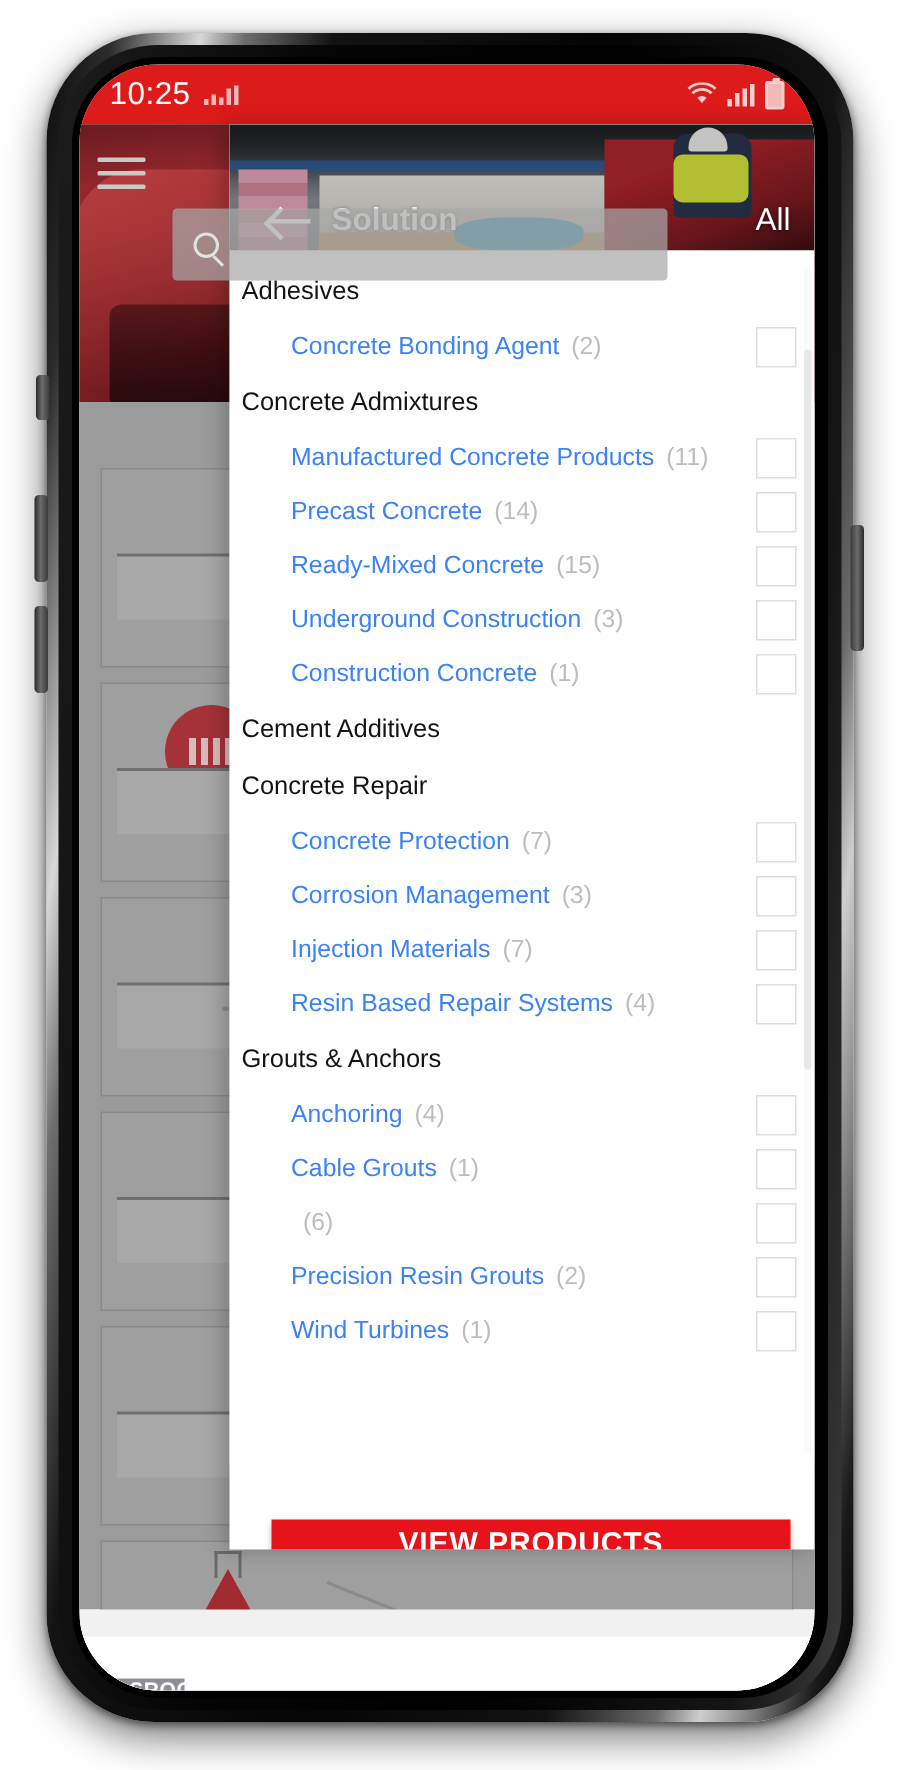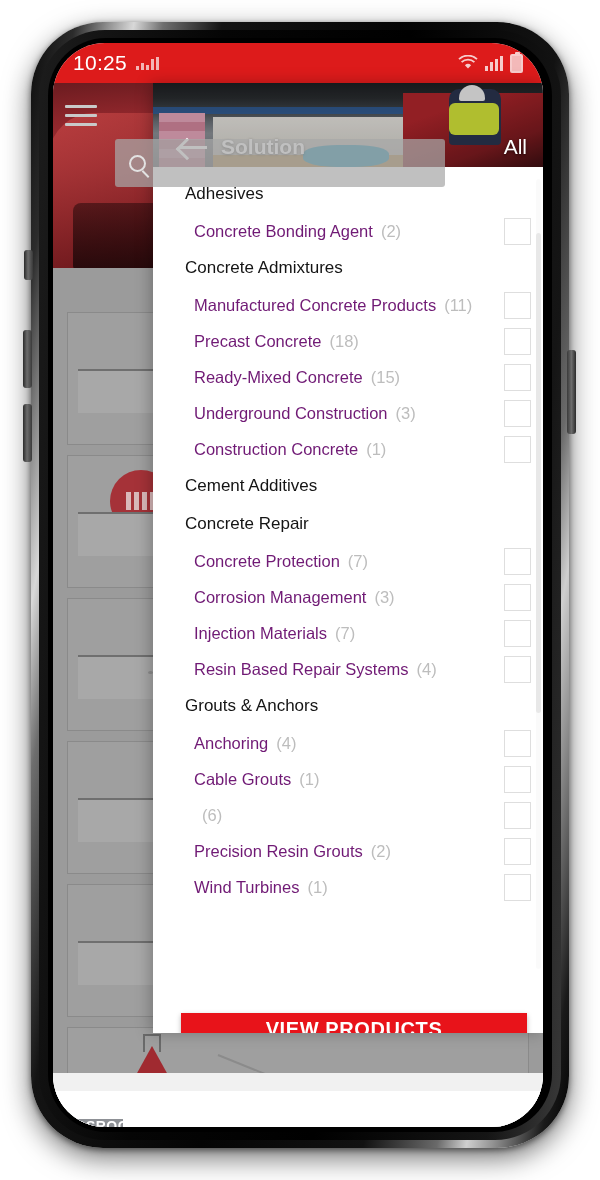--- a/index.html
+++ b/index.html
@@ -159,23 +159,23 @@
     display:flex; align-items:center; padding: 44px 16px 0 26px; gap:14px;
   }
   .back-arrow { width:28px; height:20px; position:relative; flex:none; }
   .back-arrow:before { content:''; position:absolute; left:0; top:9px; width:28px; height:3px; background:#fff; }
   .back-arrow:after { content:''; position:absolute; left:0; top:4px; width:13px; height:13px;
     border-left:3px solid #fff; border-bottom:3px solid #fff; transform:rotate(45deg); }
   .dtitle { font-size:21px; font-weight:bold; color:#fff; text-shadow:0 1px 3px rgba(0,0,0,.6); }
   .dall { margin-left:auto; font-size:21px; color:#fff; text-shadow:0 1px 3px rgba(0,0,0,.6); }
 
   .drawer-list { position:absolute; left:0; top:84px; width:390px; height:810px; background:#fff; padding-top:8px; }
-  .grp-head { font-size:17px; color:#141414; padding:9px 0 9px 8px;margin-left:24px; }
+  .grp-head { font-size:17px; color:#141414; padding:9px 0 9px 8px; }
   .row { display:flex; align-items:center; height:36px; padding-left:41px; padding-right:12px; }
-  .row-label { font-size:16.5px; color:#701a75; white-space:nowrap; }
+  .row-label { font-size:16.5px; color:#3b82f6; white-space:nowrap; }
   .row-count { font-size:16.5px; color:#bdbdbd; margin-left:8px; }
   .cbx { margin-left:auto; width:27px; height:27px; border:1.6px solid #dedede; background:#fff; flex:none; }
 
   .scroll-track { position:absolute; right:2px; top:96px; width:5px; height:790px;
                   border-radius:3px; background:rgba(0,0,0,.02); }
   .scroll-thumb { position:absolute; right:2px; top:150px; width:5px; height:480px;
                   border-radius:3px; background:rgba(0,0,0,.07); }
 
   .view-btn {
     position:absolute; left:28px; top:930px; width:346px; height:33px;
@@ -346,21 +346,21 @@
             <span class="cbx"></span>
           </div>
           <div class="grp-head">Concrete Admixtures</div>
           <div class="row">
             <span class="row-label">Manufactured Concrete Products</span>
             <span class="row-count">(11)</span>
             <span class="cbx"></span>
           </div>
           <div class="row">
             <span class="row-label">Precast Concrete</span>
-            <span class="row-count">(18)</span>
+            <span class="row-count">(14)</span>
             <span class="cbx"></span>
           </div>
           <div class="row">
             <span class="row-label">Ready-Mixed Concrete</span>
             <span class="row-count">(15)</span>
             <span class="cbx"></span>
           </div>
           <div class="row">
             <span class="row-label">Underground Construction</span>
             <span class="row-count">(3)</span>

